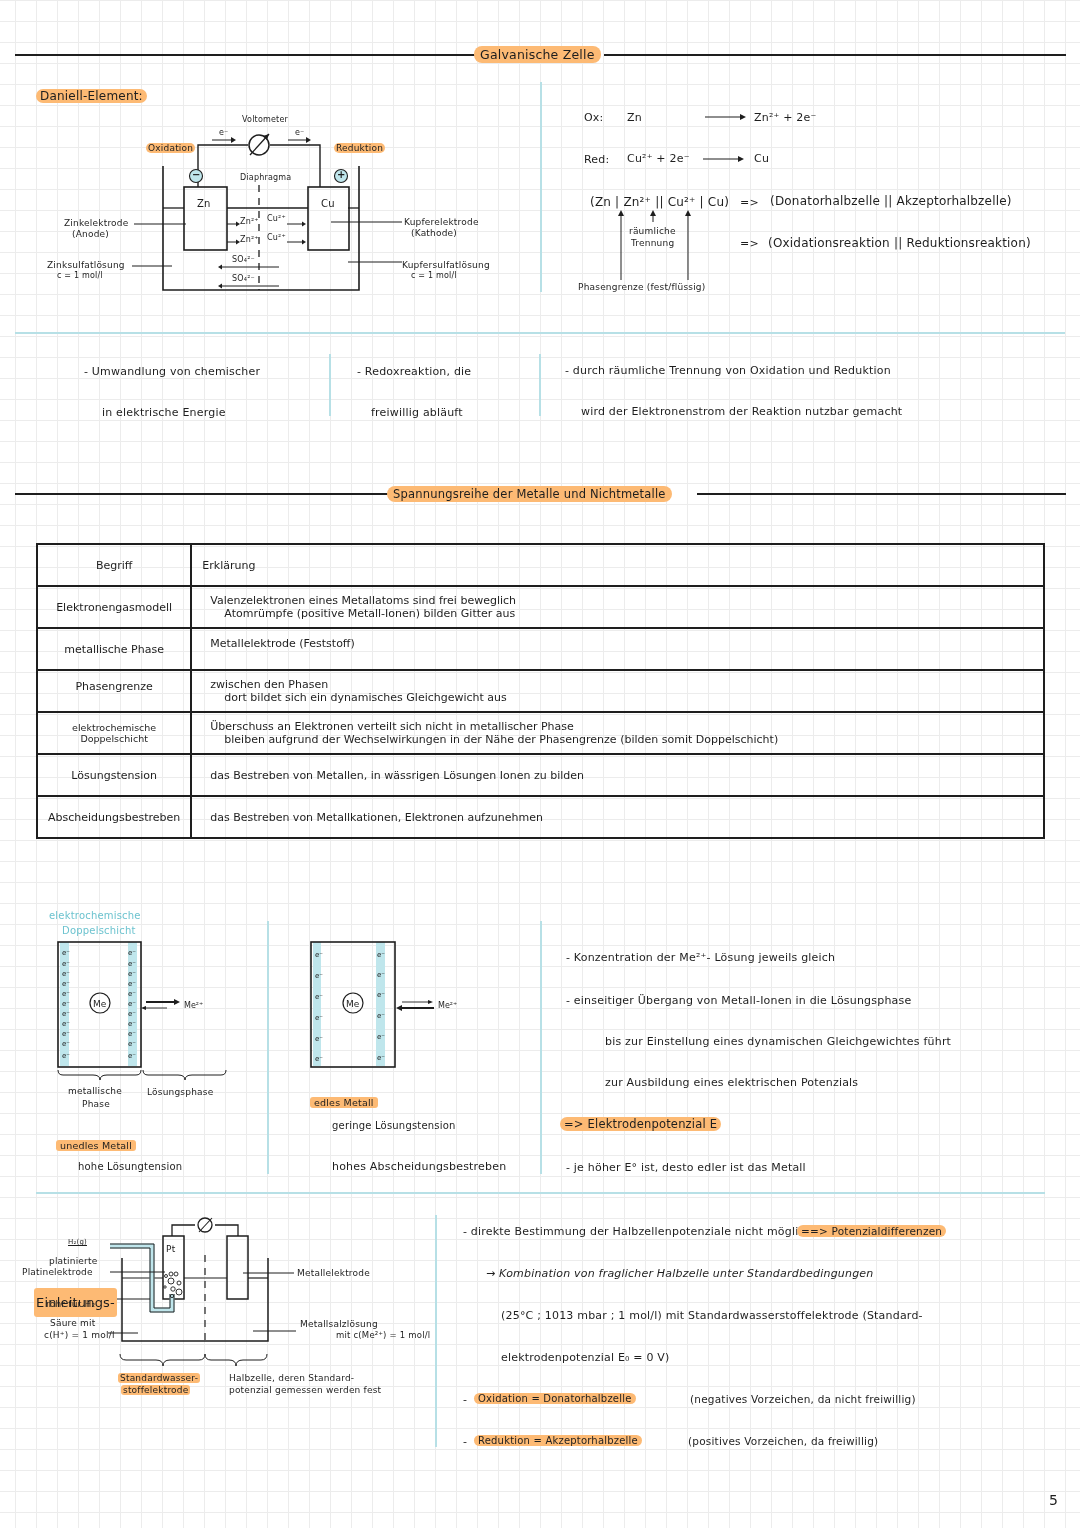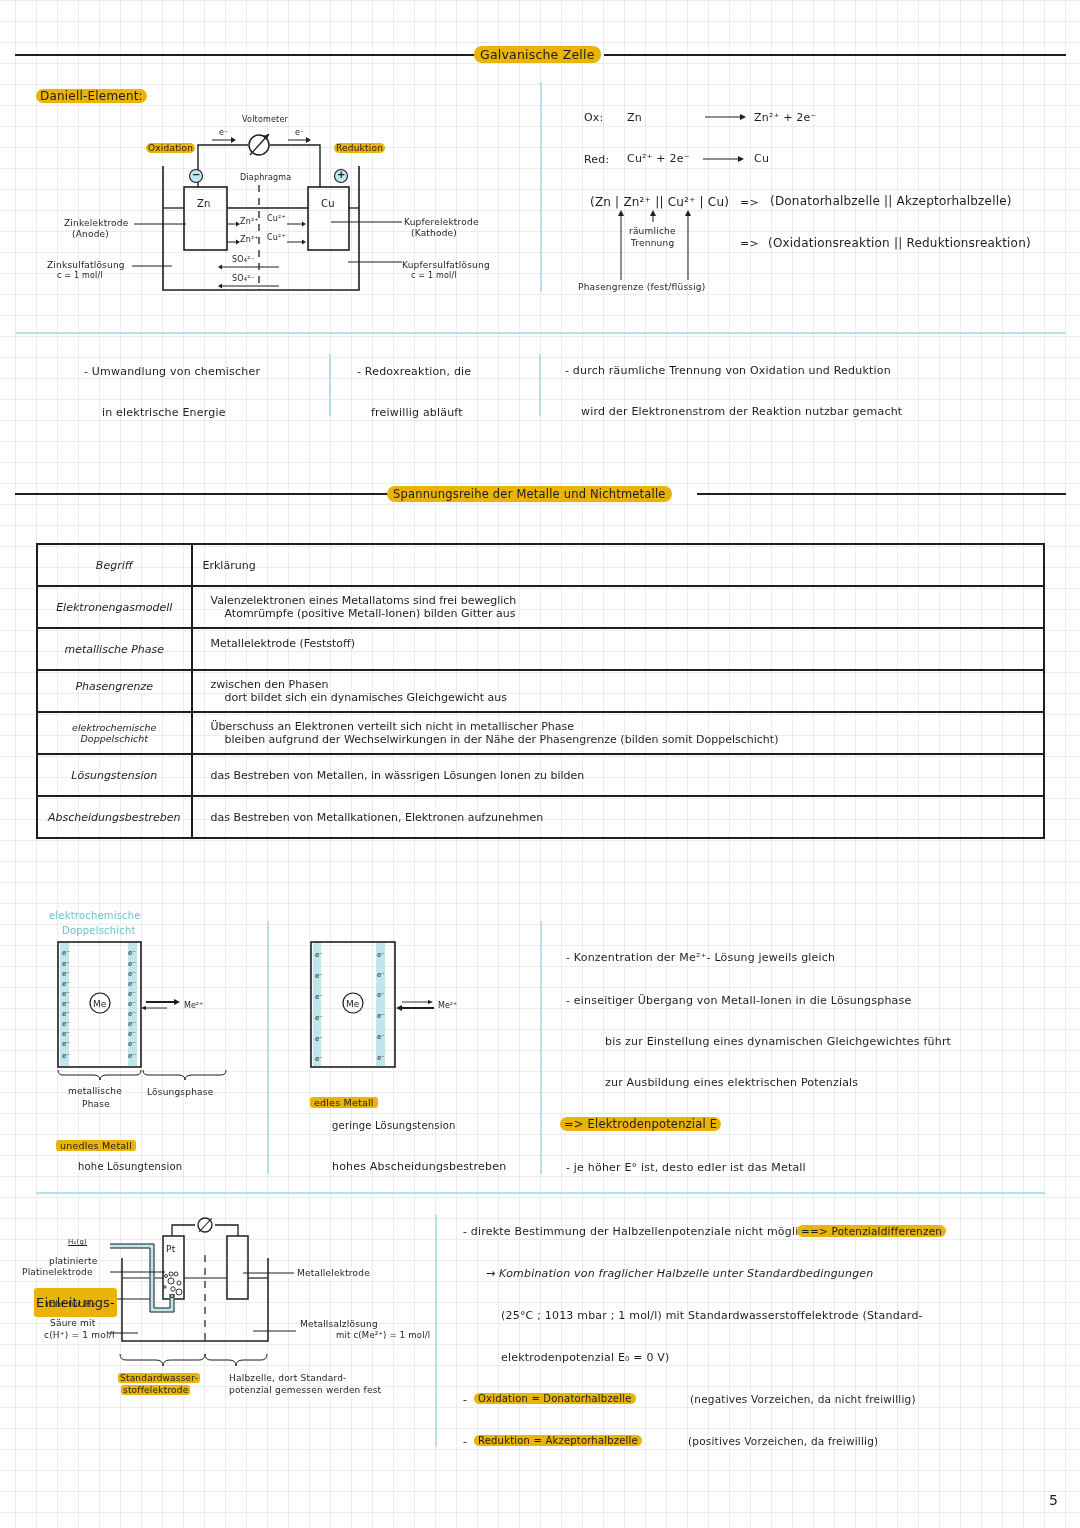--- a/index.html
+++ b/index.html
@@ -11,38 +11,38 @@
       linear-gradient(to right, #ececec 1px, transparent 1px),
       linear-gradient(to bottom, #ececec 1px, transparent 1px);
     background-size: 21px 21px;
     background-position: 15px 0;
     font-family: "DejaVu Sans", sans-serif;
     color: #1e1e1e;
     overflow: hidden;
   }
   .abs { position: absolute; }
   .hand { font-family: "DejaVu Sans", sans-serif; font-size: 11px; letter-spacing: 0.2px; white-space: nowrap; }
-  .hl { background: #eab308; border-radius: 8px; padding: 0 4px; }
+  .hl { background: #fdba74; border-radius: 8px; padding: 0 4px; }
   .hl-text { color: #6cc3cf; }
   .divider-line { position: absolute; height: 2px; background: #1e1e1e; }
   .teal-line-h { position: absolute; height: 2px; background: #b7e0e6; }
   .teal-line-v { position: absolute; width: 2px; background: #b7e0e6; }
   .section-title { font-size: 12.5px; padding: 1px 6px; }
   svg { position: absolute; overflow: visible; }
   svg text { font-family: "DejaVu Sans", sans-serif; fill: #1e1e1e; }
 
   table.def {
     position: absolute; left: 36px; top: 543px; width: 1009px;
     border-collapse: collapse; border: 2px solid #1e1e1e;
   }
   table.def td {
     border: 2px solid #1e1e1e; height: 42px; font-size: 11px;
     vertical-align: middle; padding: 0 10px; background: transparent;
   }
-  table.def td.term { width: 153px; text-align: center; font-style: italic; }
+  table.def td.term { width: 153px; text-align: center; }
   table.def td.expl { text-align: left; }
   table.def .l2 { padding-left: 22px; display: block; }
   .page-num { font-size: 14px; }
 </style>
 </head>
 <body>
 
 <div class="divider-line" style="left:15px; top:54px; width:460px;"></div>
 <div class="abs hand hl section-title" style="left:474px; top:46px;">Galvanische Zelle</div>
 <div class="divider-line" style="left:604px; top:54px; width:462px;"></div>
@@ -341,21 +341,21 @@
 <div class="abs hand" style="left:22px; top:1267px; font-size:9px;">Platinelektrode</div>
 <div class="abs hand hl" style="left:34px; top:1288px; font-size:13px; padding:7px 2px; border-radius:3px;">Einleitungs-</div>
 <div class="abs hand" style="left:46px; top:1299px; font-size:9px;">rohr für H₂</div>
 <div class="abs hand" style="left:50px; top:1318px; font-size:9px;">Säure mit</div>
 <div class="abs hand" style="left:44px; top:1330px; font-size:9px;">c(H⁺) = 1 mol/l</div>
 <div class="abs hand" style="left:297px; top:1268px; font-size:9px;">Metallelektrode</div>
 <div class="abs hand" style="left:300px; top:1319px; font-size:9px;">Metallsalzlösung</div>
 <div class="abs hand" style="left:300px; top:1330px; font-size:8.5px;margin-left:36px;">mit c(Me²⁺) = 1 mol/l</div>
 <div class="abs hand hl" style="left:118px; top:1373px; font-size:9px; padding:0 2px; border-radius:3px;">Standardwasser-</div>
 <div class="abs hand hl" style="left:121px; top:1385px; font-size:9px; padding:0 2px; border-radius:3px;">stoffelektrode</div>
-<div class="abs hand" style="left:229px; top:1373px; font-size:9px;">Halbzelle,  dort  Standard-</div>
+<div class="abs hand" style="left:229px; top:1373px; font-size:9px;">Halbzelle,  deren  Standard-</div>
 <div class="abs hand" style="left:229px; top:1385px; font-size:9px;">potenzial  gemessen  werden  fest</div>
 
 <div class="teal-line-v" style="left:435px; top:1215px; height:232px;"></div>
 
 <div class="abs hand" style="left:463px; top:1225px;">-  direkte   Bestimmung   der   Halbzellenpotenziale   nicht   möglich</div>
 <div class="abs hand hl" style="left:797px; top:1225px; font-size:10.5px;">==&gt; Potenzialdifferenzen</div>
 <div class="abs hand" style="left:486px; top:1267px;font-style:italic;">→  Kombination   von   fraglicher   Halbzelle    unter   Standardbedingungen</div>
 <div class="abs hand" style="left:501px; top:1309px;">(25°C ;  1013 mbar ;  1 mol/l)     mit    Standardwasserstoffelektrode  (Standard-</div>
 <div class="abs hand" style="left:501px; top:1351px;">elektrodenpotenzial      E₀ = 0 V)</div>
 <div class="abs hand" style="left:463px; top:1393px;">-</div>

